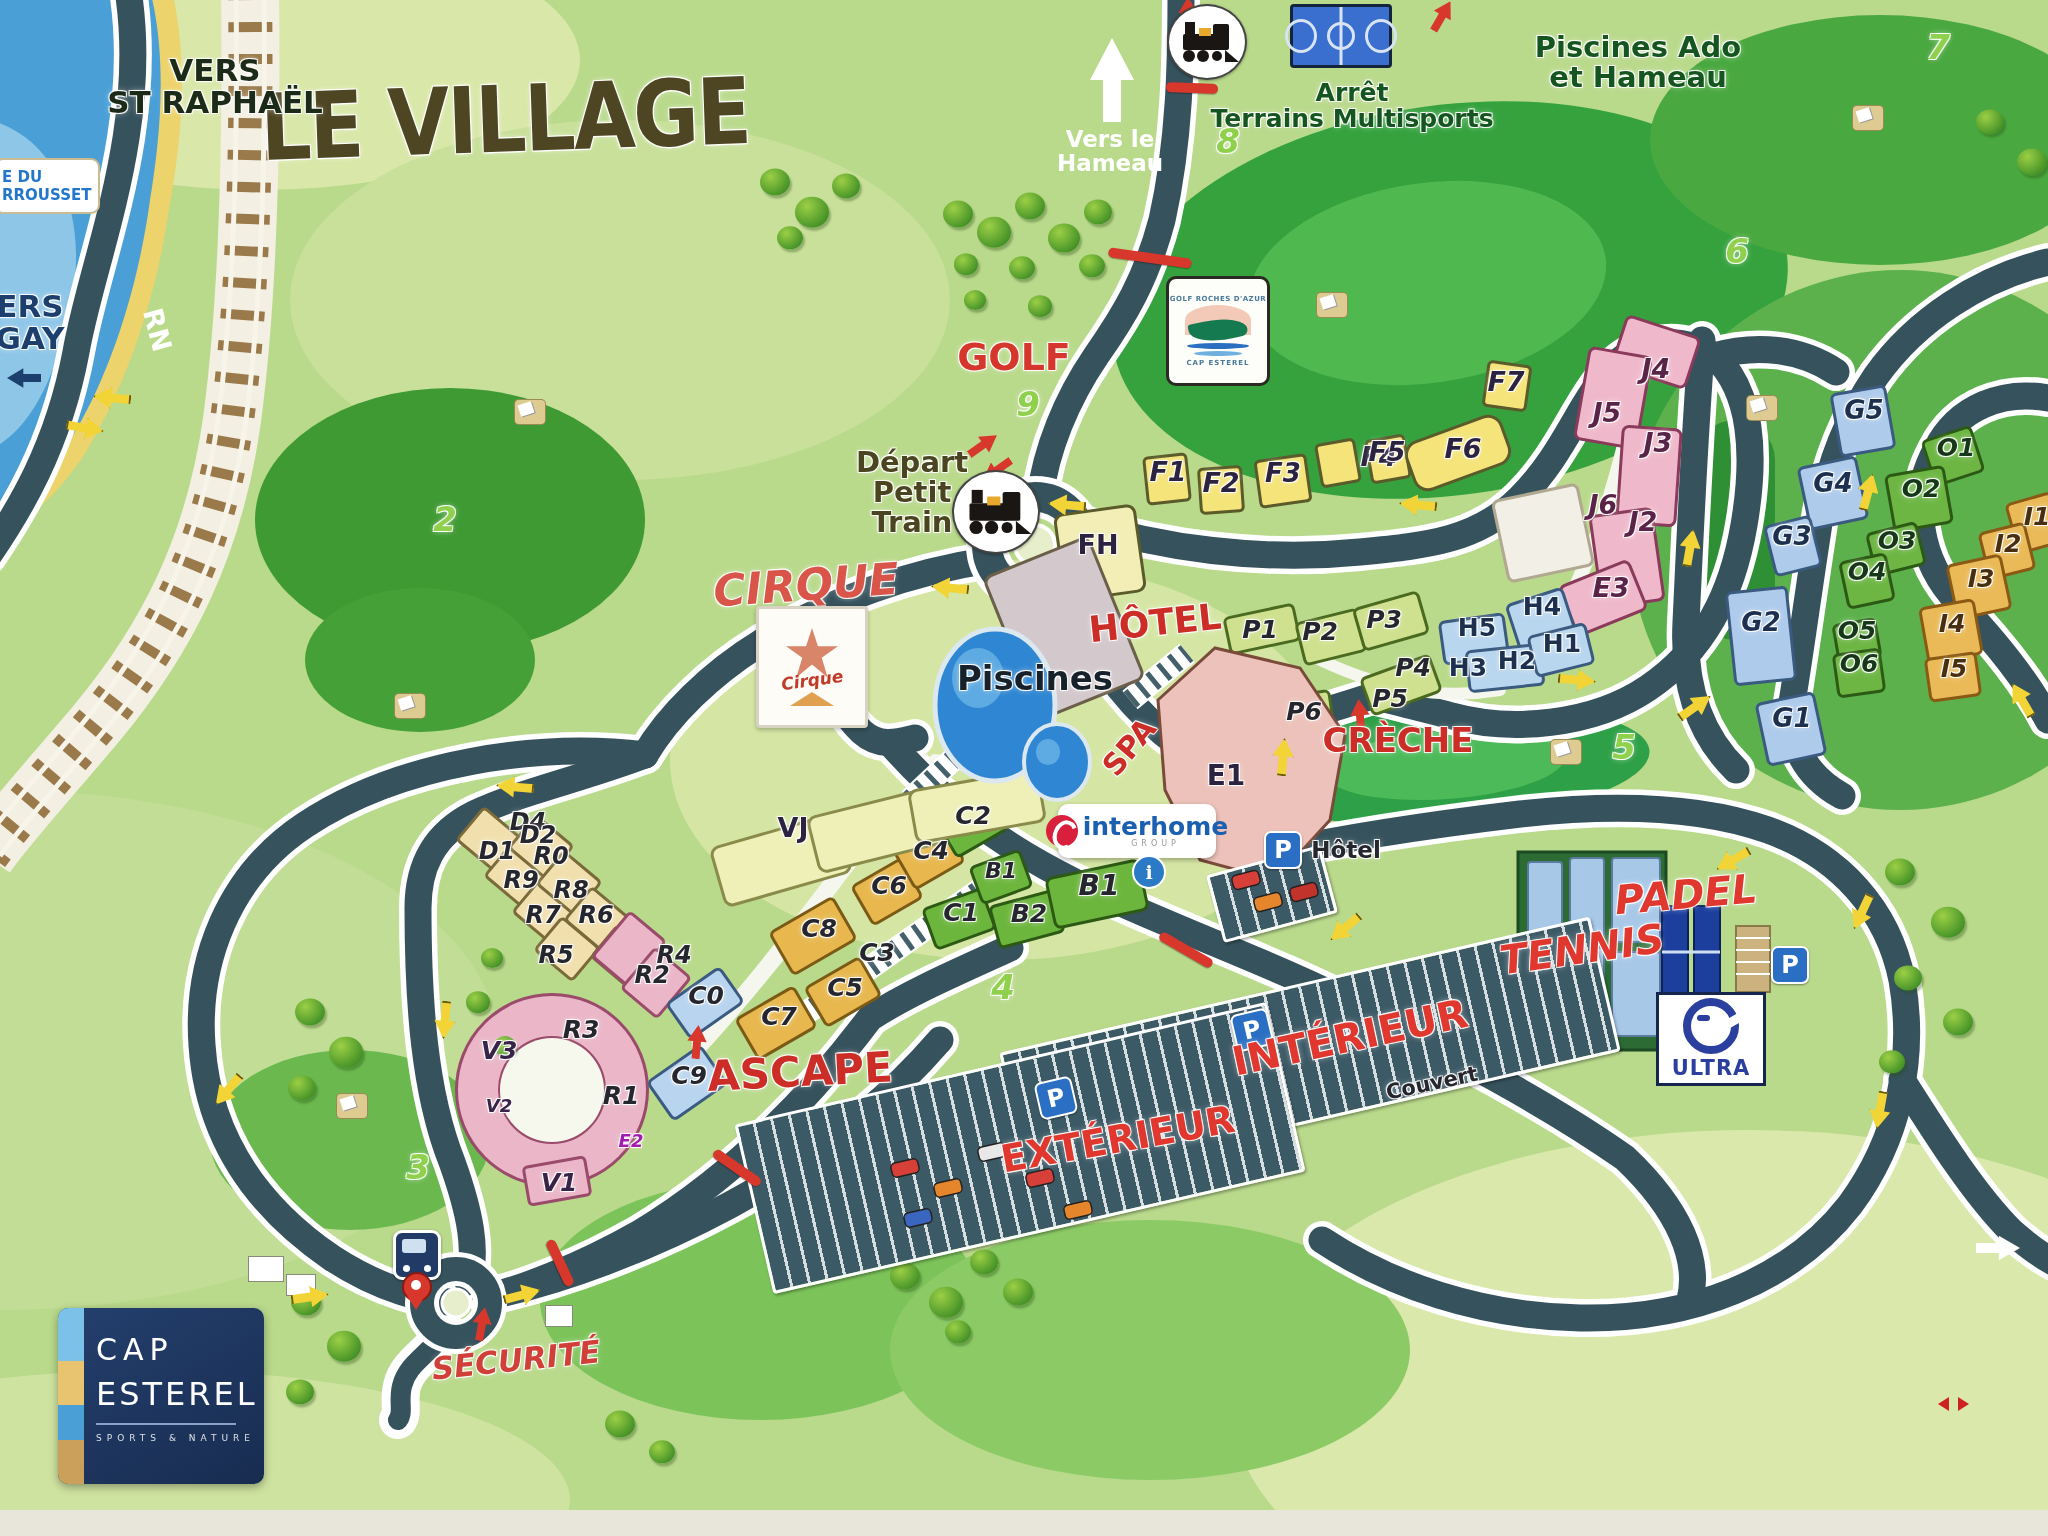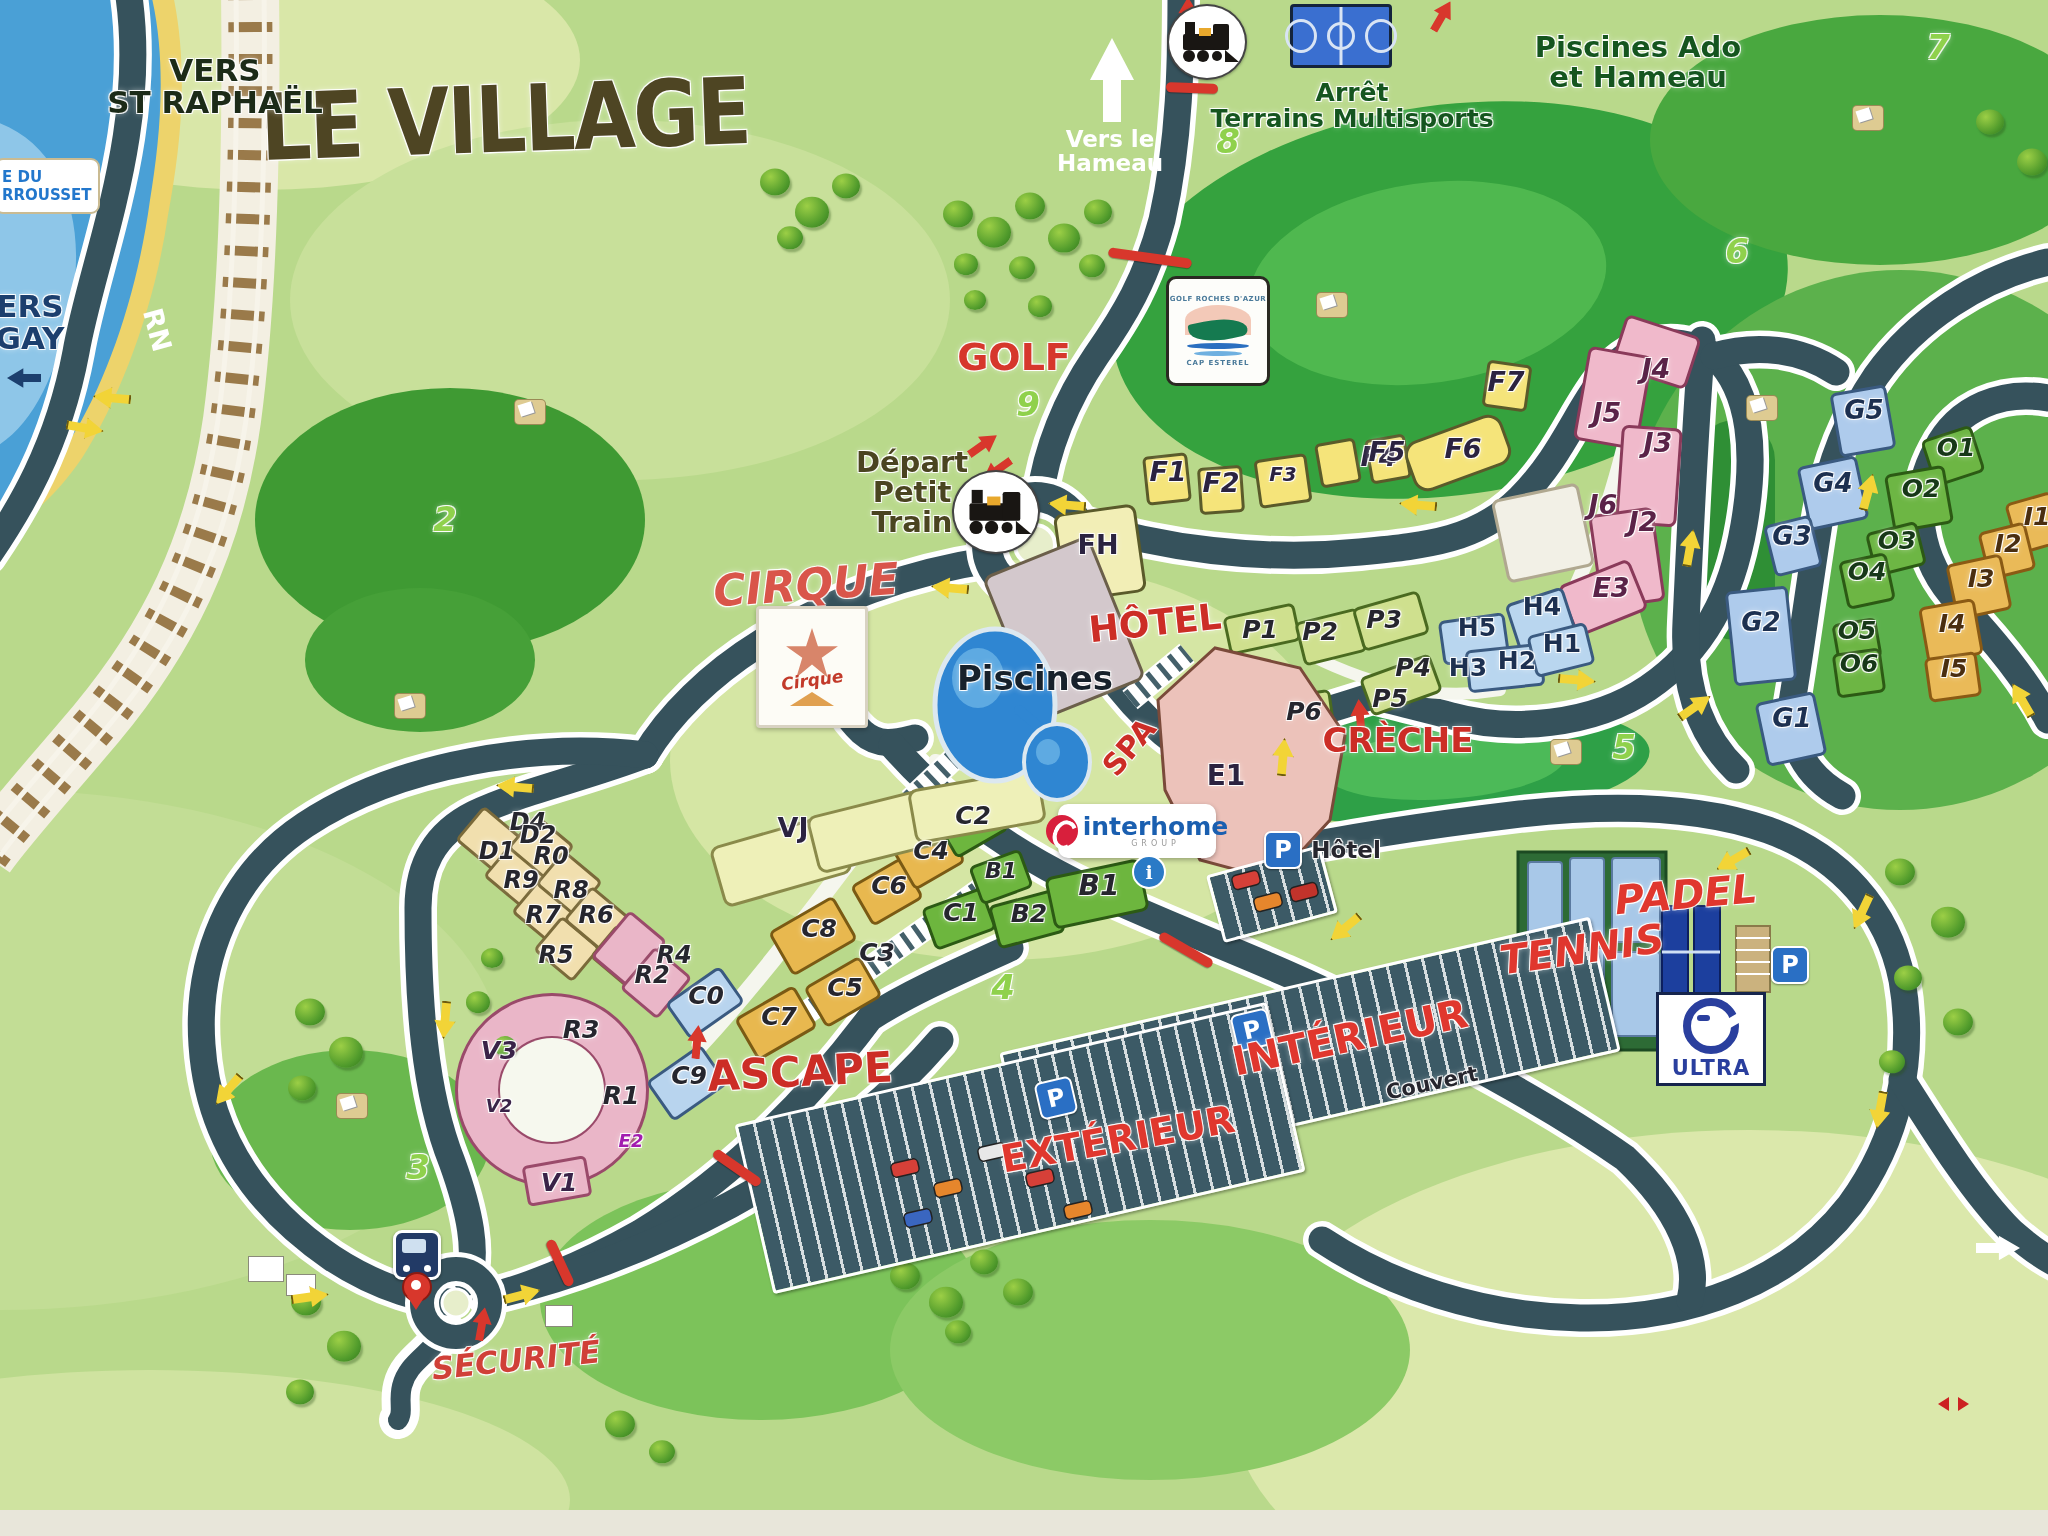--- a/index.html
+++ b/index.html
@@ -383,20 +383,31 @@
     <div style="position:absolute;left:6px;top:6px;width:24px;height:14px;background:#cfe0f0;border-radius:3px;"></div>
     <div style="position:absolute;left:7px;bottom:5px;width:7px;height:7px;background:#fff;border-radius:50%;"></div>
     <div style="position:absolute;right:7px;bottom:5px;width:7px;height:7px;background:#fff;border-radius:50%;"></div>
   </div>
   <div class="box" style="left:402px;top:1272px;width:28px;height:36px;">
     <div style="width:26px;height:26px;background:#d8372c;border-radius:50%;border:2px solid #8a1a12;"></div>
     <div style="width:0;height:0;border-left:9px solid transparent;border-right:9px solid transparent;border-top:14px solid #d8372c;margin:-6px auto 0;"></div>
     <div style="position:absolute;left:9px;top:8px;width:10px;height:10px;background:#fff;border-radius:50%;"></div>
   </div>
 
+  <div class="box" style="left:58px;top:1308px;width:206px;height:176px;background:linear-gradient(150deg,#24406e,#182c50);
+              border-radius:10px;overflow:hidden;box-shadow:0 3px 8px rgba(0,0,0,.35);">
+    <div style="position:absolute;left:0;top:0;bottom:0;width:26px;
+                background:linear-gradient(180deg,#7cc1e8 0 30%,#e8c470 30% 55%,#4aa0d6 55% 75%,#caa05a 75%);"></div>
+    <div style="position:absolute;left:38px;top:24px;color:#fff;">
+      <div style="font-size:30px;letter-spacing:6px;font-weight:normal;">CAP</div>
+      <div style="font-size:32px;letter-spacing:3px;font-weight:normal;margin-top:8px;">ESTEREL</div>
+      <div style="width:140px;height:2px;background:#8aa2c8;margin:10px 0 8px;"></div>
+      <div style="font-size:9px;letter-spacing:5px;opacity:.85;">SPORTS &amp; NATURE</div>
+    </div>
+  </div>
 
   <div style="position:absolute;left:0;bottom:0;width:100%;height:26px;background:#e8e6da;z-index:5;"></div>
 
   <div class="box" style="right:70px;left:auto;top:1396px;width:40px;height:14px;z-index:39;">
     <div style="width:0;height:0;border-top:7px solid transparent;border-bottom:7px solid transparent;border-right:11px solid #c22;display:inline-block;"></div>
     <div style="width:0;height:0;border-top:7px solid transparent;border-bottom:7px solid transparent;border-left:11px solid #c22;display:inline-block;margin-left:4px;"></div>
   </div>
 
   <div id="labels">
       <div class="lab" style="left: 505px; top: 120px; font-size: 80px; color: rgb(78, 69, 35); --r: -2deg; --sy: 1.15; letter-spacing: -2px;">LE VILLAGE</div>
@@ -426,21 +437,21 @@
       <div class="lab" style="left: 1350px; top: 1038px; font-size: 40px; color: rgb(224, 55, 46); --r: -12deg;">INTÉRIEUR</div>
       <div class="lab" style="left: 1432px; top: 1084px; font-size: 21px; color: rgb(38, 38, 46); --r: -12deg;">Couvert</div>
       <div class="lab" style="left: 1118px; top: 1140px; font-size: 38px; color: rgb(224, 55, 46); --r: -10deg;">EXTÉRIEUR</div>
       <div class="lab" style="left: 516px; top: 1360px; font-size: 31px; color: rgb(208, 64, 56); --r: -6deg; font-style: italic;">SÉCURITÉ</div>
       <div class="lab" style="left: 1346px; top: 851px; font-size: 23px; color: rgb(38, 38, 46); --r: 0deg;">Hôtel</div>
       <div class="lab" style="left: 1098px; top: 545px; font-size: 27px; color: rgb(43, 35, 64); --r: 0deg;">FH</div>
       <div class="lab" style="left: 793px; top: 828px; font-size: 27px; color: rgb(43, 35, 64); --r: 0deg;">VJ</div>
       <div class="lab" style="left: 1226px; top: 776px; font-size: 28px; color: rgb(43, 35, 64); --r: 0deg;">E1</div>
       <div class="lab" style="left: 1168px; top: 472px; font-size: 27px; color: rgb(43, 35, 64); --r: 0deg; font-style: italic;">F1</div>
       <div class="lab" style="left: 1221px; top: 483px; font-size: 27px; color: rgb(43, 35, 64); --r: 0deg; font-style: italic;">F2</div>
-      <div class="lab" style="left: 1283px; top: 474px; font-size: 20px; color: rgb(43, 35, 64); --r: 0deg; font-style: italic;">F3</div>
+      <div class="lab" style="left: 1283px; top: 474px; font-size: 26px; color: rgb(43, 35, 64); --r: 0deg; font-style: italic;">F3</div>
       <div class="lab" style="left: 1337px; top: 457px; font-size: 27px; color: rgb(43, 35, 64); --r: 0deg; font-style: italic; margin-left: 42px;">F4</div>
       <div class="lab" style="left: 1387px; top: 452px; font-size: 27px; color: rgb(43, 35, 64); --r: 0deg; font-style: italic;">F5</div>
       <div class="lab" style="left: 1463px; top: 449px; font-size: 27px; color: rgb(43, 35, 64); --r: 0deg; font-style: italic;">F6</div>
       <div class="lab" style="left: 1506px; top: 382px; font-size: 27px; color: rgb(43, 35, 64); --r: 0deg; font-style: italic;">F7</div>
       <div class="lab" style="left: 1646px; top: 369px; font-size: 27px; color: rgb(90, 35, 72); --r: 0deg; font-style: italic; margin-left: 10px;">J4</div>
       <div class="lab" style="left: 1607px; top: 413px; font-size: 27px; color: rgb(90, 35, 72); --r: 0deg; font-style: italic;">J5</div>
       <div class="lab" style="left: 1658px; top: 443px; font-size: 27px; color: rgb(90, 35, 72); --r: 0deg; font-style: italic;">J3</div>
       <div class="lab" style="left: 1603px; top: 505px; font-size: 27px; color: rgb(90, 35, 72); --r: 0deg; font-style: italic;">J6</div>
       <div class="lab" style="left: 1643px; top: 522px; font-size: 27px; color: rgb(90, 35, 72); --r: 0deg; font-style: italic;">J2</div>
       <div class="lab" style="left: 1611px; top: 588px; font-size: 27px; color: rgb(90, 35, 72); --r: 0deg; font-style: italic;">E3</div>

